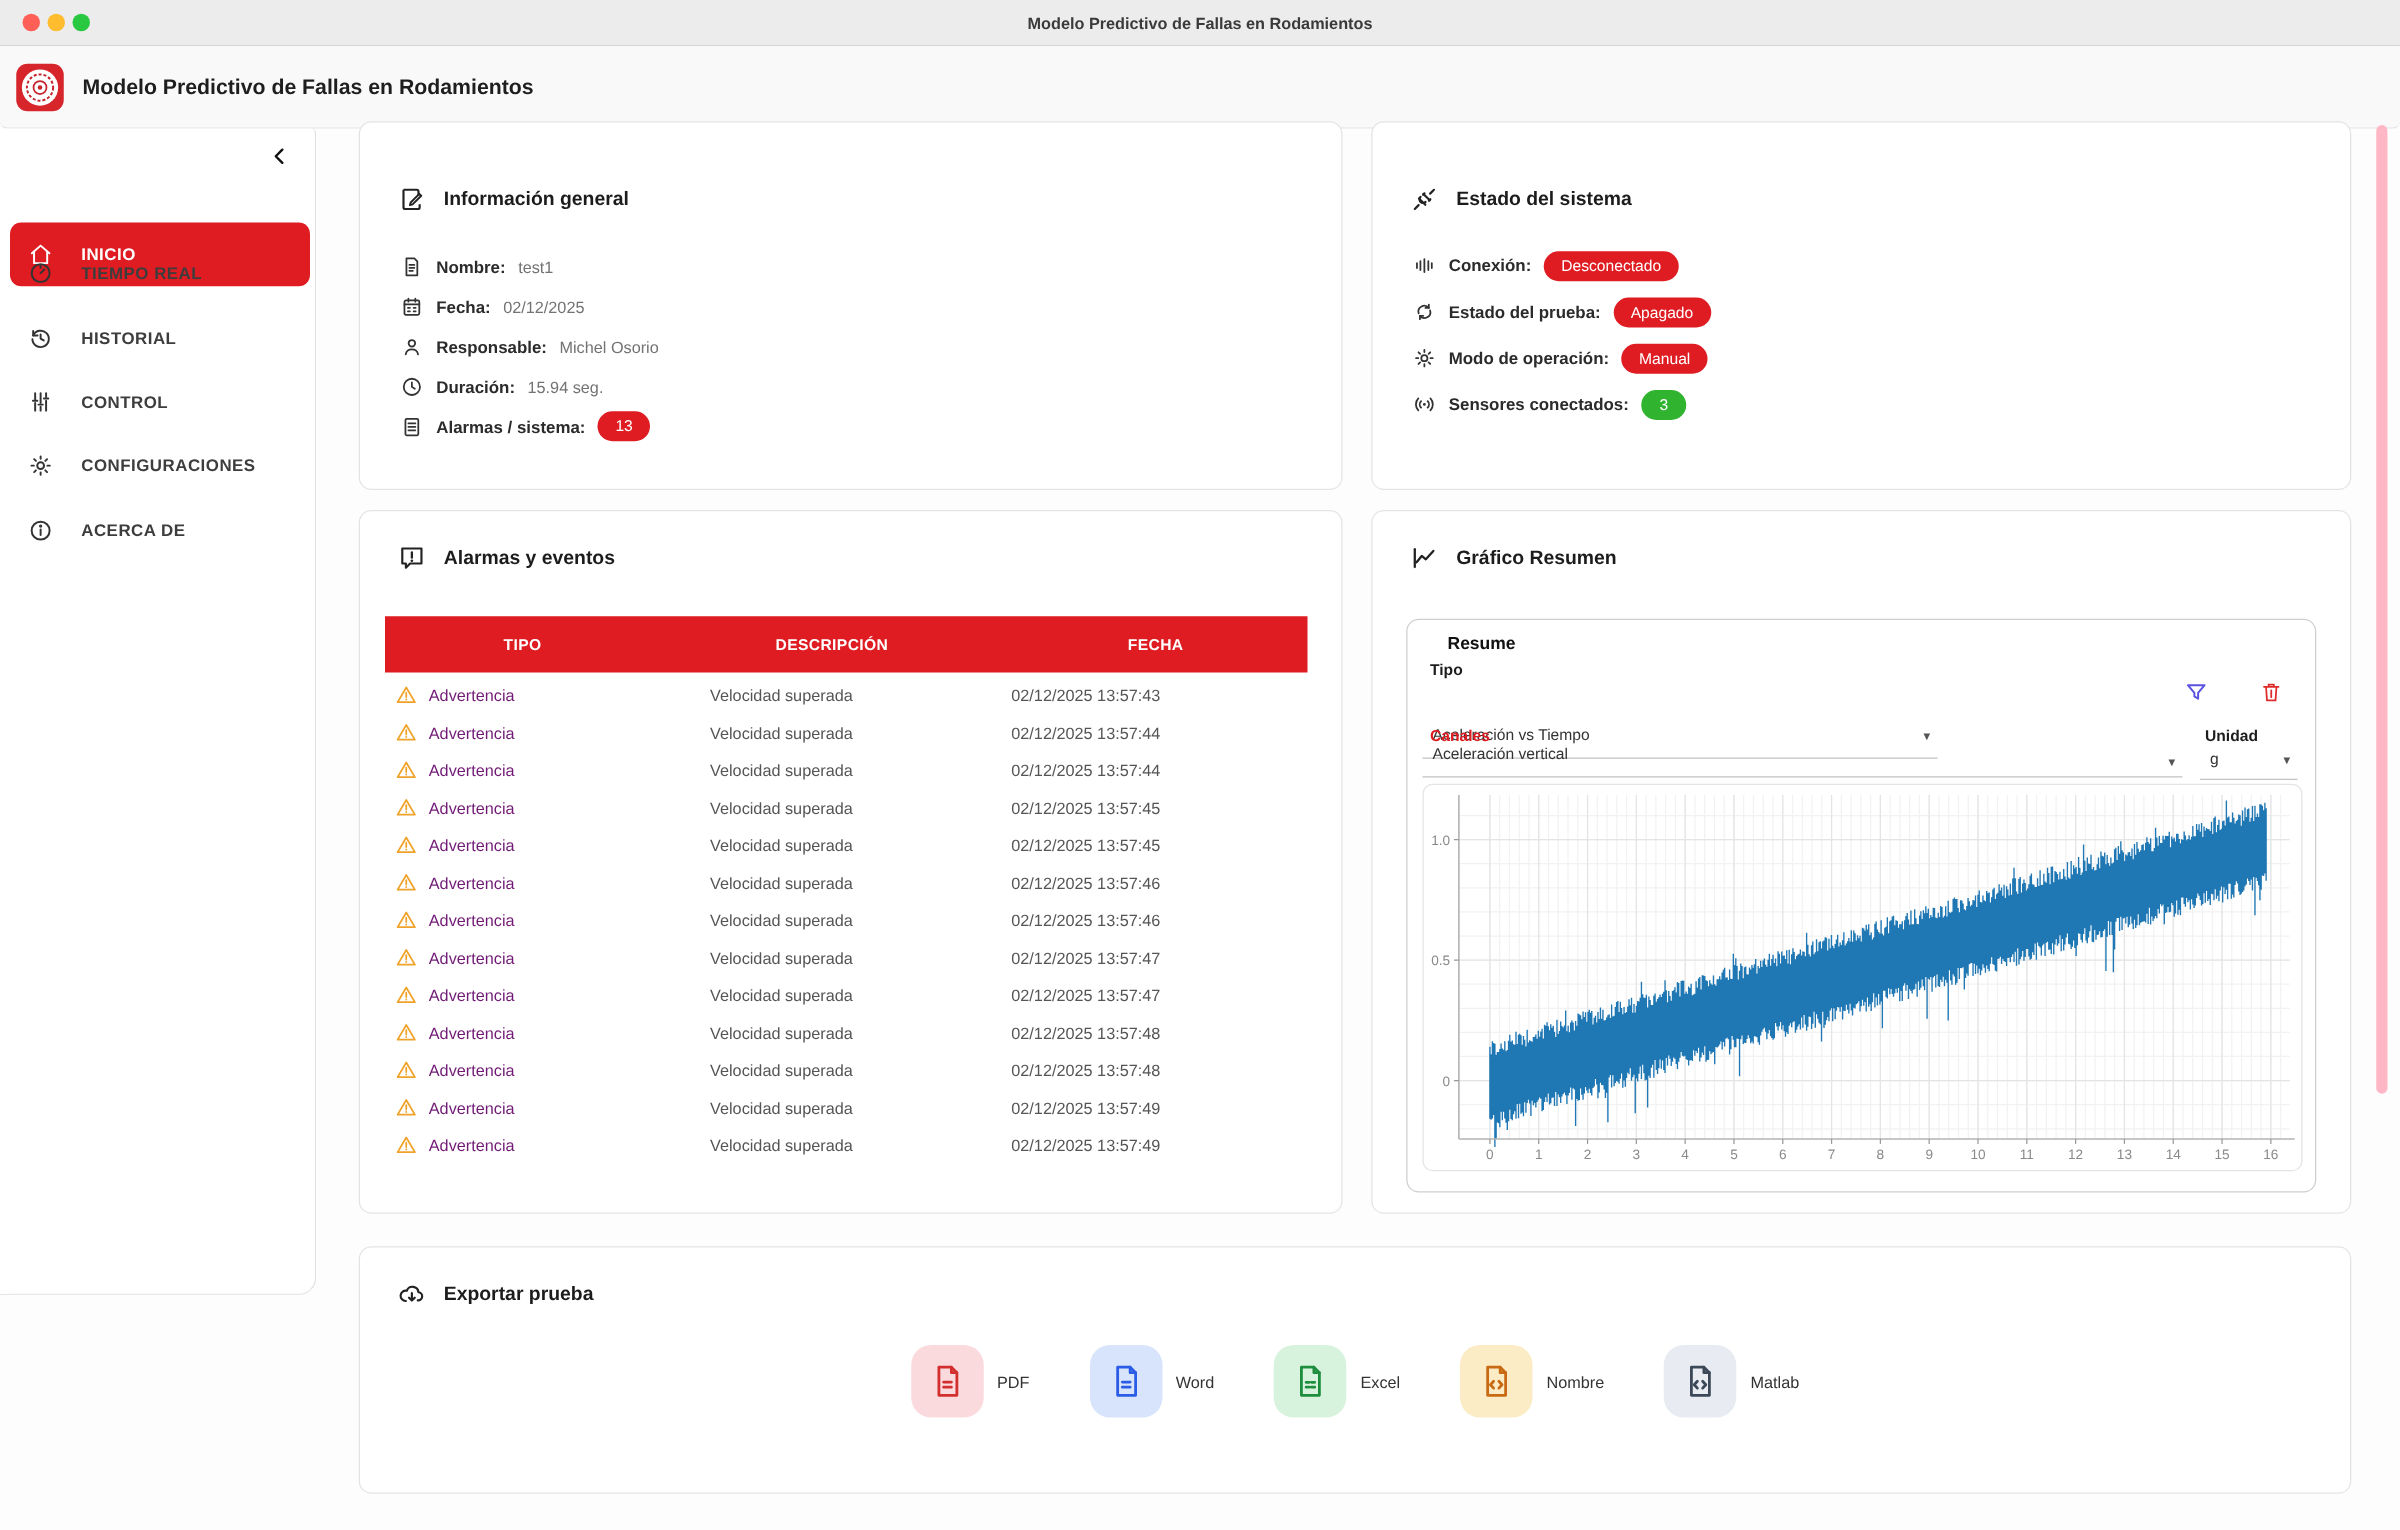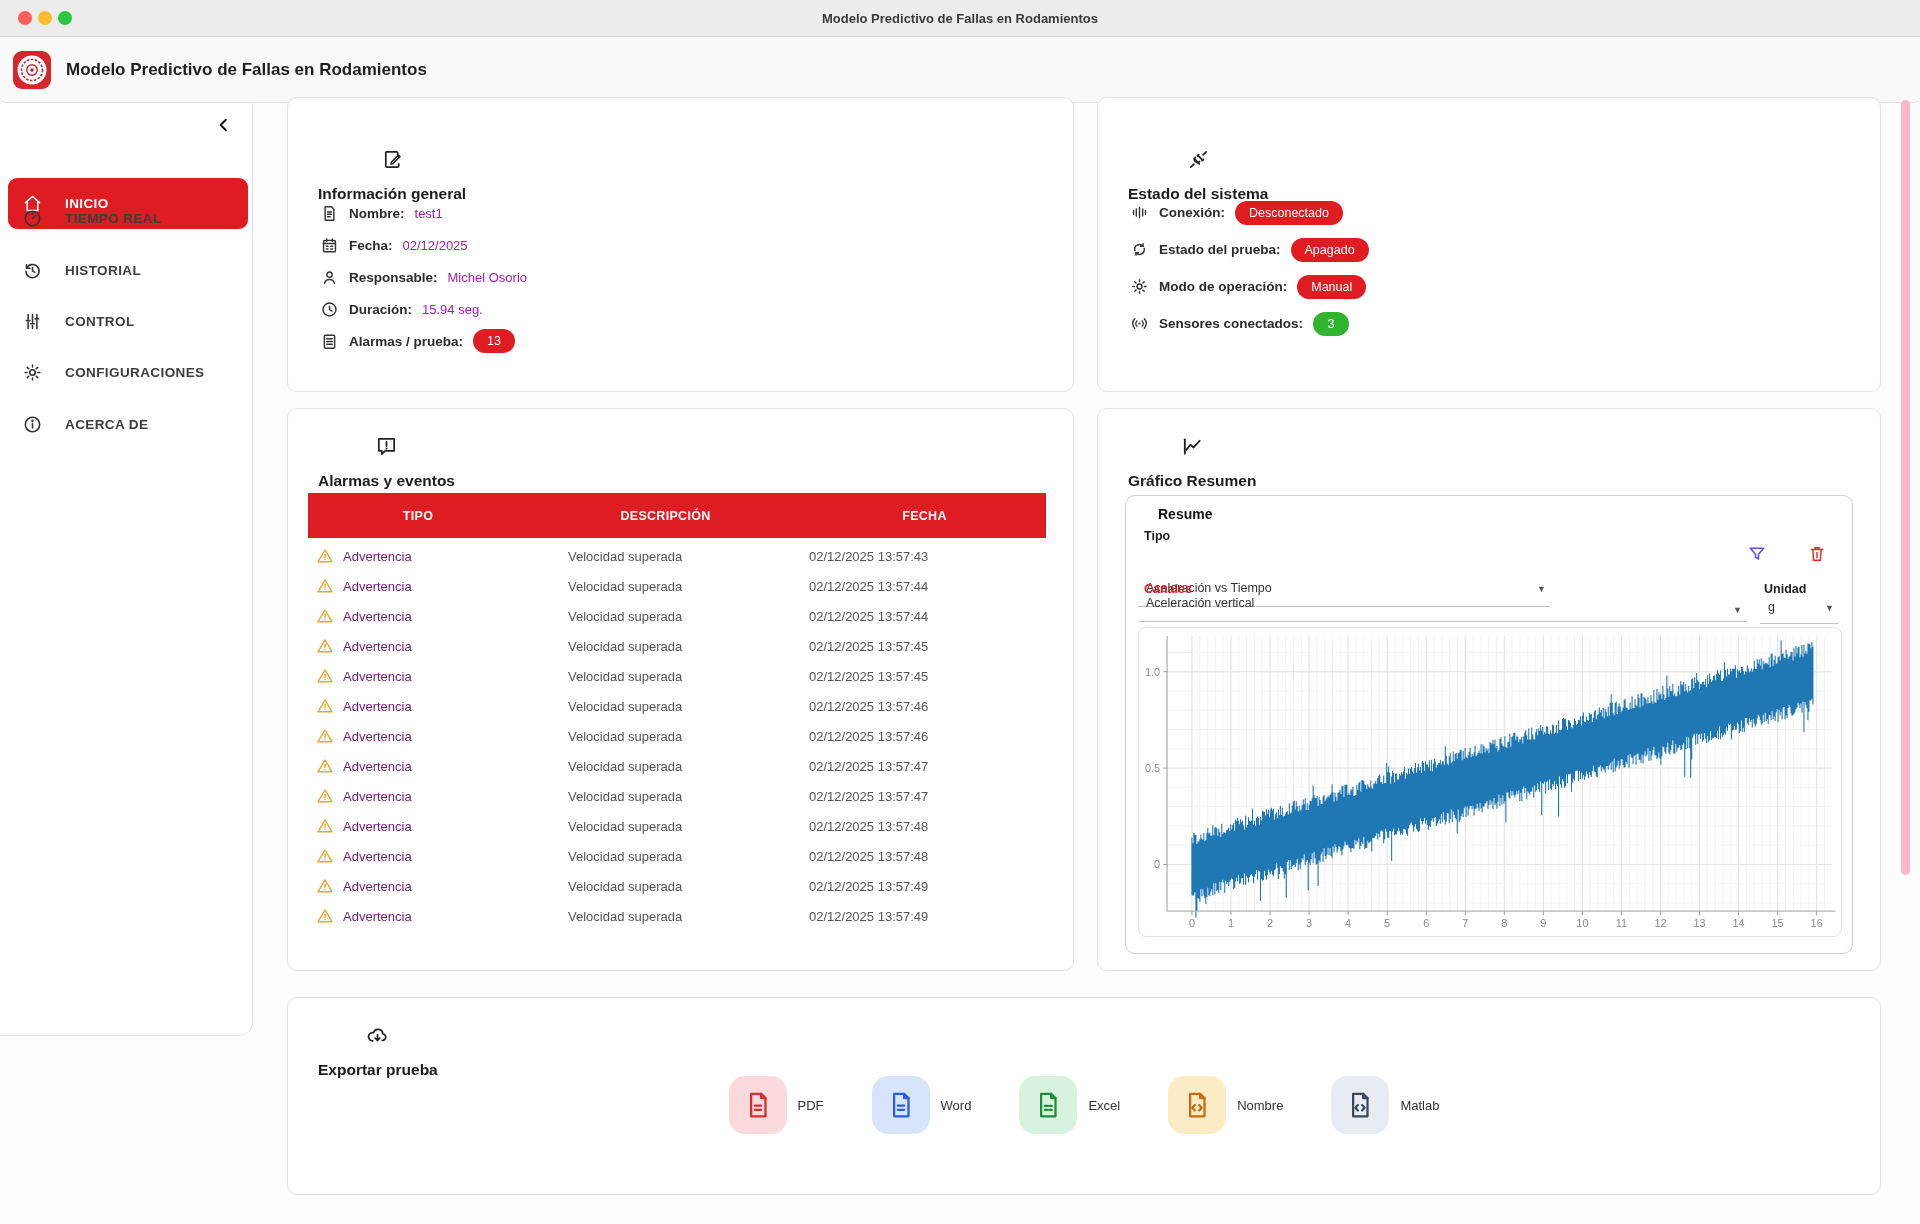--- a/index.html
+++ b/index.html
@@ -29,29 +29,29 @@
   .side-item { position:absolute; left:8px; width:240px; height:51px; border-radius:9px;
     display:flex; align-items:center; gap:22px; padding-left:14px;
     color:#3d3d3d; font-size:13.5px; font-weight:bold; letter-spacing:.4px; cursor:pointer; }
   .side-item .si-icon { width:21px; height:21px; color:#333; flex:0 0 auto; }
   .side-item.active { background:var(--accent); color:#fff; }
   .side-item.active .si-icon { color:#fff; }
 
   
   .card { position:absolute; background:#fff; border:1px solid #e4e4e4; border-radius:10px; }
   .card-title { position:absolute; left:30px; display:flex; align-items:center; gap:14px;
-    font-weight:bold; font-size:15.5px; color:#1c1c1c;flex-direction:column; }
+    font-weight:bold; font-size:15.5px; color:#1c1c1c; }
   .ct-icon { width:23px; height:23px; color:#222; }
   svg { display:block; width:100%; height:100%; }
 
   .rows { position:absolute; left:32px; right:20px; }
   .irow { display:flex; align-items:center; gap:10px; }
   .irow .ri { width:19px; height:19px; color:#333; flex:0 0 auto; }
   .irow .rlabel { font-size:13.5px; font-weight:bold; color:#2b2b2b; white-space:pre; }
-  .irow .rvalue { font-size:13px; color:#a21caf; }
+  .irow .rvalue { font-size:13px; color:#737373; }
   .pill { display:inline-flex; align-items:center; justify-content:center;
     min-width:36px; padding:5px 14px; border-radius:14px; color:#fff; font-size:12.5px; }
 
   
   .atable { position:absolute; left:20px; top:84px; width:738px; }
   .thead { display:flex; height:45px; background:var(--accent); align-items:center; }
   .th { color:#fff; font-weight:bold; font-size:12.5px; letter-spacing:.3px; text-align:center; }
   .c1 { width:220px; } .c2 { width:275px; } .c3 { width:243px; }
   .trow { display:flex; height:30px; align-items:center; font-size:13px; color:#555; }
   .trow .cell1 { width:220px; display:flex; align-items:center; gap:9px; padding-left:8px; color:#701a75;text-align:center; }
@@ -229,21 +229,21 @@
           <span class="rlabel">Duración:</span>
           <span class="rvalue">15.94 seg.</span>
         </div>
         <div class="irow" style="height: 32px;">
           <span class="ri">
             <svg viewBox="0 0 24 24" fill="none" stroke="currentColor" stroke-width="1.8" stroke-linecap="round" stroke-linejoin="round">
               <rect x="5.5" y="4" width="13" height="16.5" rx="1.2"></rect>
               <path d="M8.5 8.5h7M8.5 12h7M8.5 15.5h7"></path>
             </svg>
           </span>
-          <span class="rlabel">Alarmas / prueba:</span>
+          <span class="rlabel">Alarmas / sistema:</span>
           <span class="pill" style="background: rgb(222, 28, 34);">13</span>
         </div>
       </div>
   </div>
 
   <div class="card" style="left:1097px; top:97px; width:784px; height:295px;">
     <div class="card-title" style="top:50px;">
       <span class="ct-icon">
         <svg viewBox="0 0 24 24" fill="none" stroke="currentColor" stroke-width="1.8" stroke-linecap="round">
             <path d="M4 20l3.2-3.2M20 4l-3.2 3.2"></path>

